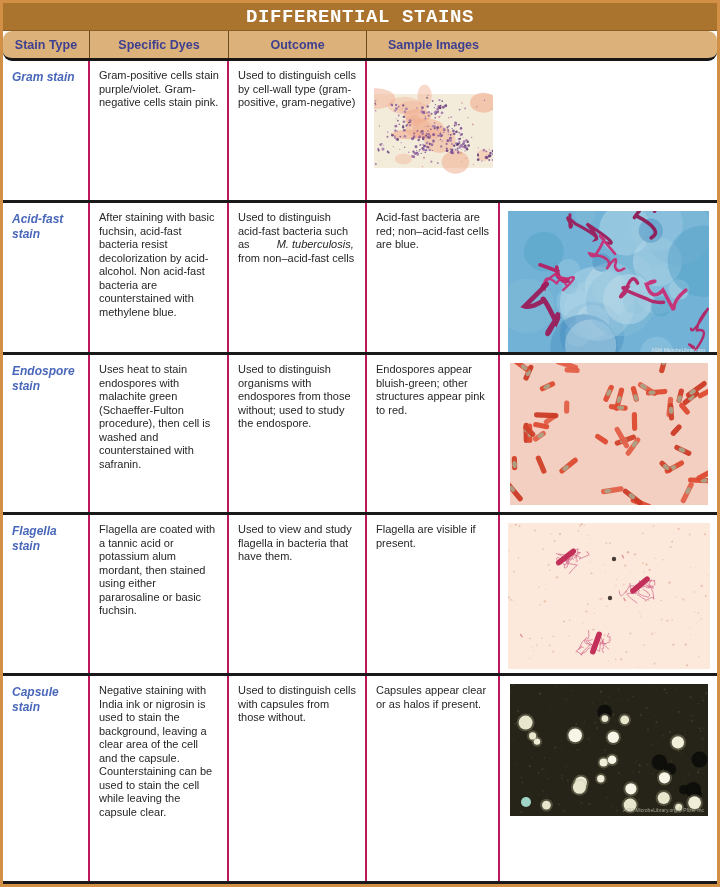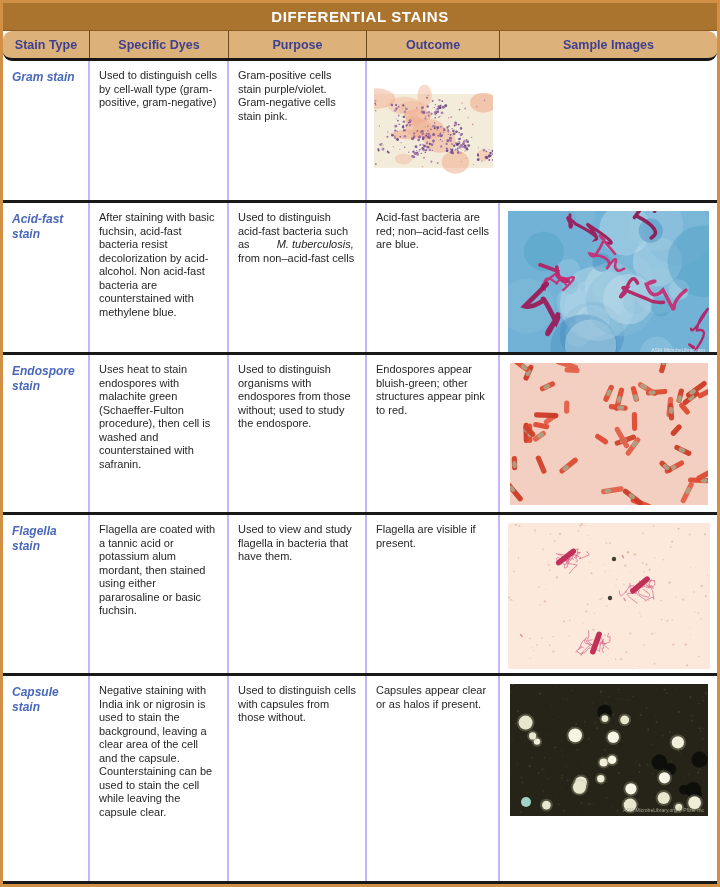--- a/index.html
+++ b/index.html
@@ -5,68 +5,67 @@
   html,body{margin:0;padding:0;background:#fff;}
   .figure{
     width:720px;height:887px;box-sizing:border-box;
     border:3px solid #d19045;
     font-family:"Liberation Sans", sans-serif;
     display:flex;flex-direction:column;overflow:hidden;background:#fff;
   }
   .title-band{
     height:27px;flex:0 0 27px;background:#aa742f;border-bottom:1px solid #8a5d26;
     display:flex;align-items:center;justify-content:center;
-    color:#fff;font-weight:bold;font-size:15px;letter-spacing:.6px;
+    color:#fff;font-weight:bold;font-size:19px;letter-spacing:.6px;font-family:Liberation Mono, monospace;
   }
   .grid-cols{display:grid;grid-template-columns:87px 139px 138px 133px 1fr;}
   .header-band{
     height:27px;flex:0 0 27px;background:#ddb27a;border-bottom:3px solid #161616;border-radius:9px;
   }
   .header-cell{
     display:flex;align-items:center;justify-content:center;
     color:#3d3f90;font-weight:bold;font-size:12.5px;
     border-right:1.5px solid #6b4a1e;
   }
   .header-cell:last-child{border-right:none;}
   .rows{flex:1 1 auto;display:flex;flex-direction:column;}
   .row{border-bottom:3px solid #191919;box-sizing:border-box;}
   .row:last-child{flex:1 1 auto;border-bottom:3px solid #191919;}
   .cell{
-    border-right:2px solid #c4b5fd;box-sizing:border-box;
+    border-right:2px solid #be185d;box-sizing:border-box;
     padding:8px 8px 22px 9px;font-size:11px;line-height:13.5px;color:#262626;
     overflow:hidden;background:#fff;
   }
   .cell:last-child{border-right:none;}
   .stain-cell{color:#4a68ba;font-weight:bold;font-style:italic;font-size:12px;line-height:15px;padding-top:9px;}
   .img-cell{padding:8px 7px;display:flex;justify-content:center;align-items:flex-start;}
   .img-cell svg{display:block;}
   i.species{font-style:italic;margin-left:24px;}
   .wm{font-family:"Liberation Sans", sans-serif;}
 </style>
 </head>
 <body>
 
 <div class="figure">
 
   <div class="title-band">DIFFERENTIAL STAINS</div>
 
   <div class="header-band grid-cols">
     <div class="header-cell">Stain Type</div>
     <div class="header-cell">Specific Dyes</div>
-    <div class="header-cell">Purpose</div>
     <div class="header-cell">Outcome</div>
     <div class="header-cell">Sample Images</div>
   </div>
 
   <div class="rows">
 
     <div class="row grid-cols" style="height:142px">
       <div class="cell stain-cell"><span>Gram stain</span></div>
+      <div class="cell"><span>Gram-positive cells stain purple/violet. Gram-negative cells stain pink.</span></div>
       <div class="cell"><span>Used to distinguish cells by cell-wall type (gram-positive, gram-negative)</span></div>
-      <div class="cell"><span>Gram-positive cells stain purple/violet. Gram-negative cells stain pink.</span></div>
       <div class="cell img-cell">
         <svg id="img-gram" width="200" height="124" viewBox="0 0 200 124">
             <rect x="0" y="0" width="200" height="124" fill="#f4ecda"></rect>
             <ellipse cx="2.340950630605221" cy="7.6828239392489195" rx="33.44578318670392" ry="17.485430585686117" fill="#f1af92" opacity="0.51"></ellipse>
             <ellipse cx="81.10433761030436" cy="57.81284643243998" rx="15.758204462006688" ry="15.299884059233591" fill="#f1af92" opacity="0.57"></ellipse>
             <ellipse cx="51.56311220489442" cy="19.33759712893516" rx="28.338157277554274" ry="14.776038185693324" fill="#f1af92" opacity="0.41"></ellipse>
             <ellipse cx="73.59171868301928" cy="36.362669901922345" rx="22.83374861255288" ry="11.444953723577783" fill="#f1af92" opacity="0.64"></ellipse>
             <ellipse cx="49.50671885162592" cy="108.8446698486805" rx="14.579001024365425" ry="9.15486079105176" fill="#f1af92" opacity="0.40"></ellipse>
             <ellipse cx="58.19024262018502" cy="67.93977751396596" rx="28.284968681633472" ry="8.117771351709962" fill="#f1af92" opacity="0.62"></ellipse>
             <ellipse cx="110.74214959517121" cy="77.08147940412164" rx="26.322181785479188" ry="21.489845556672662" fill="#f1af92" opacity="0.54"></ellipse>

